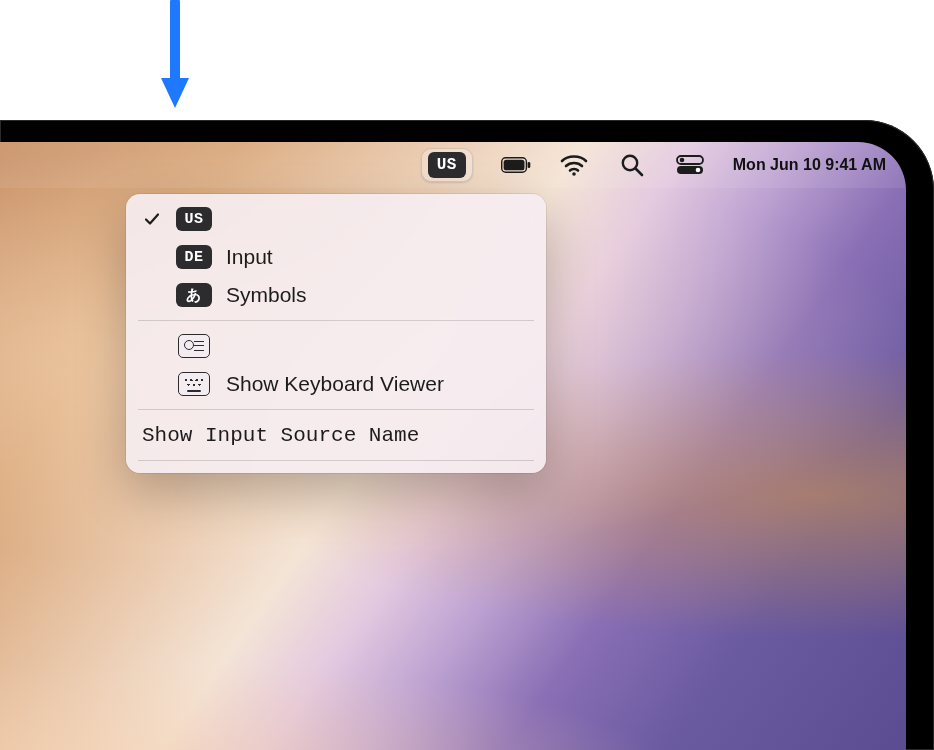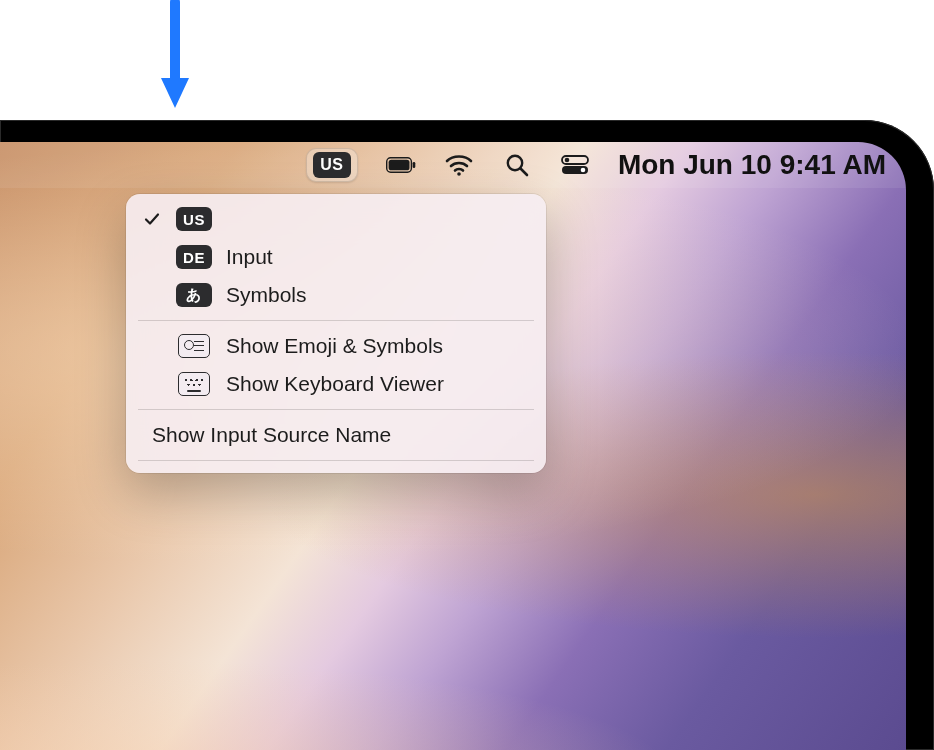--- a/index.html
+++ b/index.html
@@ -94,38 +94,38 @@
       justify-content: center;
       background: #2c2c2e;
       color: #fff;
       font-size: 16px;
       font-weight: 700;
       letter-spacing: 0.5px;
       height: 26px;
       min-width: 38px;
       padding: 0 6px;
       border-radius: 6px;
-      font-family: Liberation Sans, sans-serif;
+      font-family: Liberation Mono, monospace;
     }
     .badge.small {
       height: 24px;
       min-width: 36px;
       font-size: 15px;
     }
     .menubar-icon {
       display: inline-flex;
       align-items: center;
       justify-content: center;
       width: 30px;
       height: 30px;
       color: #1c1c1c;
     }
     .menubar-icon svg { display: block; }
     .datetime {
-      font-size: 28px;
+      font-size: 16px;
       font-weight: 600;
       color: #111;
       white-space: nowrap;
     }
     
     .menu {
       position: absolute;
       top: 52px;
       left: 126px;
       width: 420px;
@@ -206,21 +206,21 @@
     }
     .glyph-icon.kbviewer::after {
       content: "";
       position: absolute;
       left: 8px; right: 8px; bottom: 3px;
       height: 2px;
       background: #2c2c2e;
       border-radius: 1px;
     }
     .label { flex: 1; }
-    .no-icon-pad { padding-left: 26px; }
+    .no-icon-pad { padding-left: 16px; font-family: Liberation Mono, monospace; }
   </style>
 </head>
 <body>
 
 <div class="arrow">
   <svg viewBox="0 0 28 110" width="28" height="110">
     <line x1="14" y1="2" x2="14" y2="80" stroke="#1f79ff" stroke-width="10" stroke-linecap="round"></line>
     <polygon points="14,108 0,78 28,78" fill="#1f79ff"></polygon>
   </svg>
 </div>
@@ -298,21 +298,20 @@
         <span class="label">Symbols</span>
       </div>
 
       <div class="menu-sep"></div>
 
       <div class="menu-item">
         <span class="check-col"></span>
         <span class="icon-col">
             <span class="glyph-icon emoji"></span>
           </span>
-        <span class="label">Show Emoji &amp; Symbols</span>
       </div>
 
       <div class="menu-item">
         <span class="check-col"></span>
         <span class="icon-col">
             <span class="glyph-icon kbviewer"></span>
           </span>
         <span class="label">Show Keyboard Viewer</span>
       </div>
 

